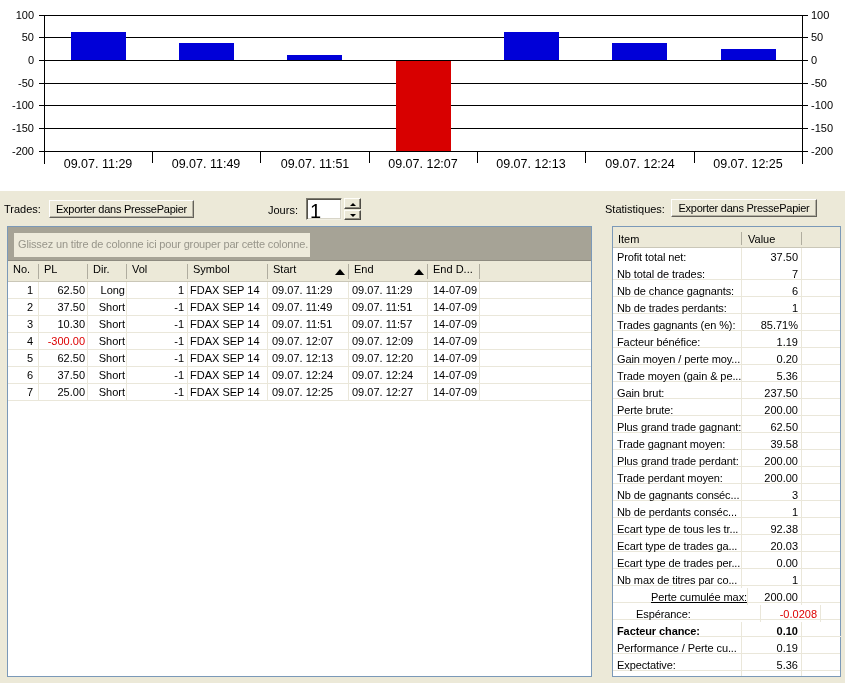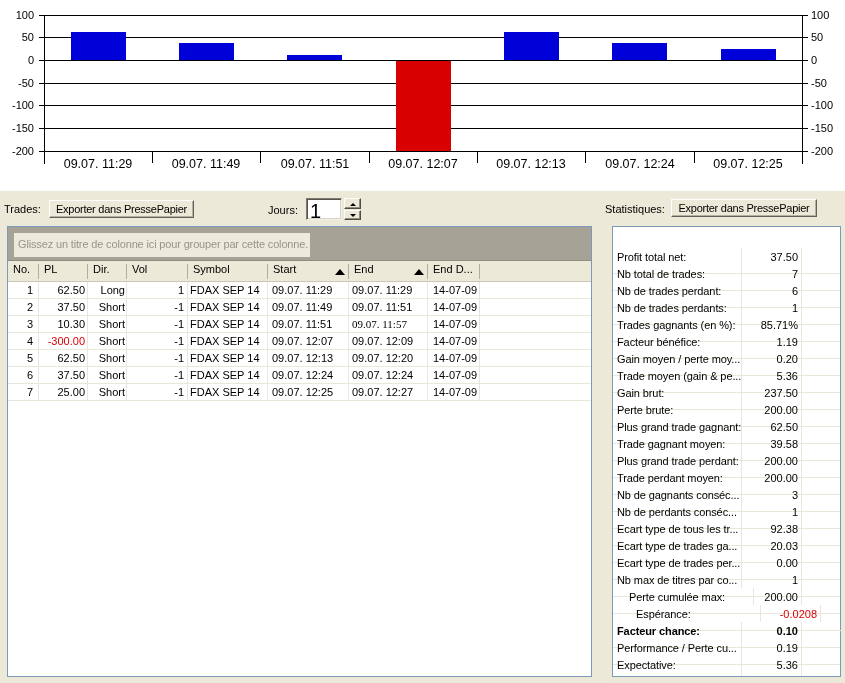--- a/index.html
+++ b/index.html
@@ -43,21 +43,21 @@
 #spanel .cell { line-height:18px; }
 .noline:after { display:none; }
 .arrow { position:absolute; top:8px; width:0; height:0; border-left:5px solid transparent; border-right:5px solid transparent; border-bottom:6px solid #000; }
 .cell { position:absolute; height:16px; line-height:16px; font-size:11px; color:#000; white-space:nowrap; overflow:hidden; }
 .row { position:absolute; left:0; width:583px; height:17px; border-bottom:1px solid #eae7da; }
 .cl { border-right:1px solid #eae7da; }
 .red { color:#dd0000; }
 
 
 #spanel { position:absolute; left:612px; top:226px; width:229px; height:451px; background:#fff; border:1px solid #7b99b8; }
-.srow { position:absolute; left:0; width:227px; height:26px; border-bottom:1px solid #eae7da; }
+.srow { position:absolute; left:0; width:227px; height:32px; border-bottom:1px solid #eae7da; }
 </style>
 </head>
 <body>
 <div id="wrap">
   <svg id="chart" width="845" height="191">
     <g stroke="#000" stroke-width="1" shape-rendering="crispEdges">
       <line x1="44" y1="15.5" x2="802" y2="15.5"></line>
       <line x1="44" y1="37.5" x2="802" y2="37.5"></line>
       <line x1="44" y1="60.5" x2="802" y2="60.5"></line>
       <line x1="44" y1="83.5" x2="802" y2="83.5"></line>
@@ -179,21 +179,21 @@
           <div class="cell cl" style="left:341px; width:79px; top:0; height:17px; text-align:left;padding-left:3px;">09.07. 11:51</div>
           <div class="cell cl" style="left:420px; width:52px; top:0; height:17px; text-align:left;padding-left:5px;">14-07-09</div>
         </div>
         <div class="row" style="top:34px;">
           <div class="cell cl" style="left:0px; width:31px; top:0; height:17px; text-align:right;padding-right:5px;">3</div>
           <div class="cell cl" style="left:31px; width:49px; top:0; height:17px; text-align:right;padding-right:2px;">10.30</div>
           <div class="cell cl" style="left:80px; width:39px; top:0; height:17px; text-align:right;padding-right:1px;">Short</div>
           <div class="cell cl" style="left:119px; width:61px; top:0; height:17px; text-align:right;padding-right:3px;">-1</div>
           <div class="cell cl" style="left:180px; width:80px; top:0; height:17px; text-align:left;padding-left:2px;">FDAX SEP 14</div>
           <div class="cell cl" style="left:260px; width:81px; top:0; height:17px; text-align:left;padding-left:4px;">09.07. 11:51</div>
-          <div class="cell cl" style="left:341px; width:79px; top:0; height:17px; text-align:left;padding-left:3px;font-family:Liberation Serif, serif;">09.07. 11:57</div>
+          <div class="cell cl" style="left:341px; width:79px; top:0; height:17px; text-align:left;padding-left:3px;">09.07. 11:57</div>
           <div class="cell cl" style="left:420px; width:52px; top:0; height:17px; text-align:left;padding-left:5px;">14-07-09</div>
         </div>
         <div class="row" style="top:51px;">
           <div class="cell cl" style="left:0px; width:31px; top:0; height:17px; text-align:right;padding-right:5px;">4</div>
           <div class="cell cl red" style="left:31px; width:49px; top:0; height:17px; text-align:right;padding-right:2px;">-300.00</div>
           <div class="cell cl" style="left:80px; width:39px; top:0; height:17px; text-align:right;padding-right:1px;">Short</div>
           <div class="cell cl" style="left:119px; width:61px; top:0; height:17px; text-align:right;padding-right:3px;">-1</div>
           <div class="cell cl" style="left:180px; width:80px; top:0; height:17px; text-align:left;padding-left:2px;">FDAX SEP 14</div>
           <div class="cell cl" style="left:260px; width:81px; top:0; height:17px; text-align:left;padding-left:4px;">09.07. 12:07</div>
           <div class="cell cl" style="left:341px; width:79px; top:0; height:17px; text-align:left;padding-left:3px;">09.07. 12:09</div>
@@ -226,31 +226,36 @@
           <div class="cell cl" style="left:119px; width:61px; top:0; height:17px; text-align:right;padding-right:3px;">-1</div>
           <div class="cell cl" style="left:180px; width:80px; top:0; height:17px; text-align:left;padding-left:2px;">FDAX SEP 14</div>
           <div class="cell cl" style="left:260px; width:81px; top:0; height:17px; text-align:left;padding-left:4px;">09.07. 12:25</div>
           <div class="cell cl" style="left:341px; width:79px; top:0; height:17px; text-align:left;padding-left:3px;">09.07. 12:27</div>
           <div class="cell cl" style="left:420px; width:52px; top:0; height:17px; text-align:left;padding-left:5px;">14-07-09</div>
         </div>
       </div>
   </div>
 
   <div id="spanel">
+    <div class="hdr" style="left:0; top:0; width:227px; height:21px;">
+      <div class="hcell" style="left:0; width:129px;">Item</div>
+      <div class="hcell" style="left:129px; width:60px; padding-left:6px;">Value</div>
+      <div class="hcell noline" style="left:189px; width:38px;"></div>
+    </div>
     <div id="srows" style="position:absolute; left:0; top:21px;">
         <div class="srow" style="top:0px;">
           <div class="cell cl" style="left:0; width:129px; height:17px; padding-left:4px; letter-spacing:-0.1px; text-align:left;">Profit total net:</div>
           <div class="cell cl" style="left:129px; width:60px; height:17px; padding-right:3px; text-align:right;">37.50</div>
         </div>
         <div class="srow" style="top:17px;">
           <div class="cell cl" style="left:0; width:129px; height:17px; padding-left:4px; letter-spacing:-0.1px; text-align:left;">Nb total de trades:</div>
           <div class="cell cl" style="left:129px; width:60px; height:17px; padding-right:3px; text-align:right;">7</div>
         </div>
         <div class="srow" style="top:34px;">
-          <div class="cell cl" style="left:0; width:129px; height:17px; padding-left:4px; letter-spacing:-0.1px; text-align:left;">Nb de trades perdant:</div>
+          <div class="cell cl" style="left:0; width:129px; height:17px; padding-left:4px; letter-spacing:-0.1px; text-align:left;">Nb de chance gagnants:</div>
           <div class="cell cl" style="left:129px; width:60px; height:17px; padding-right:3px; text-align:right;">6</div>
         </div>
         <div class="srow" style="top:51px;">
           <div class="cell cl" style="left:0; width:129px; height:17px; padding-left:4px; letter-spacing:-0.1px; text-align:left;">Nb de trades perdants:</div>
           <div class="cell cl" style="left:129px; width:60px; height:17px; padding-right:3px; text-align:right;">1</div>
         </div>
         <div class="srow" style="top:68px;">
           <div class="cell cl" style="left:0; width:129px; height:17px; padding-left:4px; letter-spacing:-0.1px; text-align:left;">Trades gagnants (en %):</div>
           <div class="cell cl" style="left:129px; width:60px; height:17px; padding-right:3px; text-align:right;">85.71%</div>
         </div>
@@ -308,21 +313,21 @@
         </div>
         <div class="srow" style="top:306px;">
           <div class="cell cl" style="left:0; width:129px; height:17px; padding-left:4px; letter-spacing:-0.1px; text-align:left;">Ecart type de trades per...</div>
           <div class="cell cl" style="left:129px; width:60px; height:17px; padding-right:3px; text-align:right;">0.00</div>
         </div>
         <div class="srow" style="top:323px;">
           <div class="cell cl" style="left:0; width:129px; height:17px; padding-left:4px; letter-spacing:-0.1px; text-align:left;">Nb max de titres par co...</div>
           <div class="cell cl" style="left:129px; width:60px; height:17px; padding-right:3px; text-align:right;">1</div>
         </div>
         <div class="srow" style="top:340px;">
-          <div class="cell cl" style="left:12px; width:129px; height:17px; padding-left:4px; letter-spacing:-0.1px; text-align:left;">Perte cumulée max:</div>
+          <div class="cell cl" style="left:6px; width:129px; height:17px; padding-left:4px; letter-spacing:-0.1px; text-align:right;text-decoration:underline;">Perte cumulée max:</div>
           <div class="cell cl" style="left:129px; width:60px; height:17px; padding-right:3px; text-align:right;">200.00</div>
         </div>
         <div class="srow" style="top:357px;margin-left:19px;">
           <div class="cell cl" style="left:0; width:129px; height:17px; padding-left:4px; letter-spacing:-0.1px; text-align:left;">Espérance:</div>
           <div class="cell cl red" style="left:129px; width:60px; height:17px; padding-right:3px; text-align:right;">-0.0208</div>
         </div>
         <div class="srow" style="top:374px;font-weight:bold;">
           <div class="cell cl" style="left:0; width:129px; height:17px; padding-left:4px; letter-spacing:-0.1px; text-align:left;">Facteur chance:</div>
           <div class="cell cl" style="left:129px; width:60px; height:17px; padding-right:3px; text-align:right;">0.10</div>
         </div>

